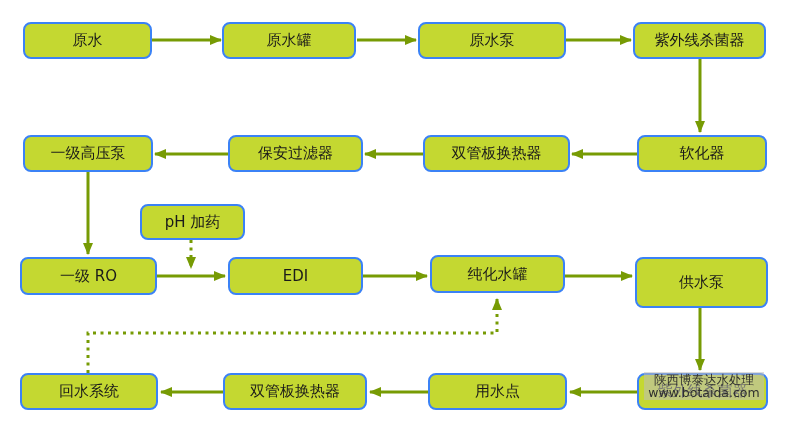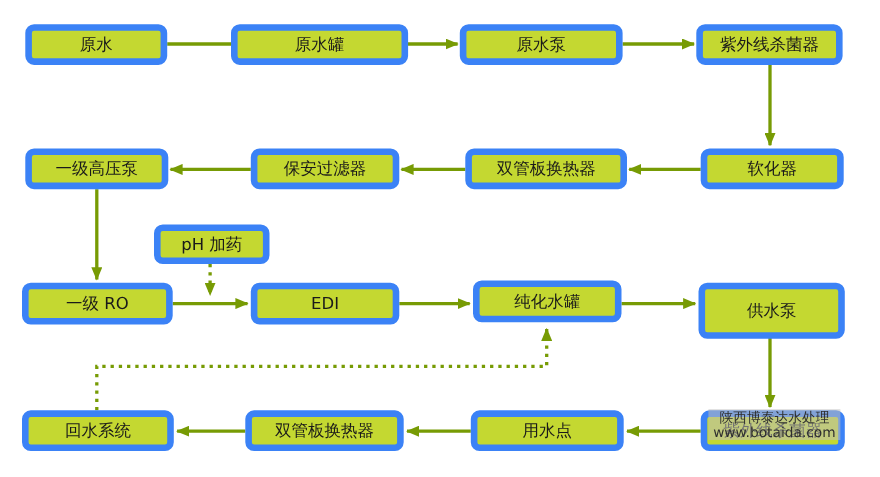--- a/index.html
+++ b/index.html
@@ -4,21 +4,21 @@
 <style>
   html,body{margin:0;padding:0;background:#ffffff;}
   .canvas{
     position:relative;width:800px;height:434px;background:#ffffff;overflow:hidden;
     font-family:"DejaVu Sans","Liberation Sans",sans-serif;
   }
   .connectors{position:absolute;left:0;top:0;width:800px;height:434px;}
   .node{
     position:absolute;
     background:#c4d831;
-    border:6px solid #3b82f6;
+    border:2px solid #3b82f6;
     border-radius:8px;
     box-sizing:border-box;
     display:flex;align-items:center;justify-content:center;
     font-size:15px;color:#1a1a1a;
     white-space:nowrap;
   }
   .watermark{
     position:absolute;left:644px;top:372px;width:120px;height:28px;
     background:rgba(190,190,190,0.55);
     display:flex;flex-direction:column;align-items:center;justify-content:center;
@@ -52,21 +52,21 @@
       <path d="M700 295 L700 370" marker-end="url(#arrow)"></path>
       <path d="M637 392 L570 392" marker-end="url(#arrow)"></path>
       <path d="M428 392 L370 392" marker-end="url(#arrow)"></path>
       <path d="M223 392 L161 392" marker-end="url(#arrow)"></path>
       <path d="M191 240 L191 268" stroke-dasharray="3 4.5" marker-end="url(#arrow)"></path>
       <path d="M88 373 L88 333 L497 333 L497 299" stroke-dasharray="3 4.5" marker-end="url(#arrow)"></path>
     </g>
   </svg>
 
   <div class="node" style="left:23px;top:22px;width:129px;height:37px">原水</div>
-  <div class="node" style="left:210px;top:22px;width:161px;height:37px">原水罐</div>
+  <div class="node" style="left:222px;top:22px;width:134px;height:37px">原水罐</div>
   <div class="node" style="left:418px;top:22px;width:148px;height:37px">原水泵</div>
   <div class="node" style="left:633px;top:22px;width:133px;height:37px">紫外线杀菌器</div>
 
   <div class="node" style="left:637px;top:135px;width:130px;height:37px">软化器</div>
   <div class="node" style="left:423px;top:135px;width:147px;height:37px">双管板换热器</div>
   <div class="node" style="left:228px;top:135px;width:135px;height:37px">保安过滤器</div>
   <div class="node" style="left:23px;top:135px;width:130px;height:37px">一级高压泵</div>
 
   <div class="node" style="left:20px;top:257px;width:137px;height:38px">一级 RO</div>
 

